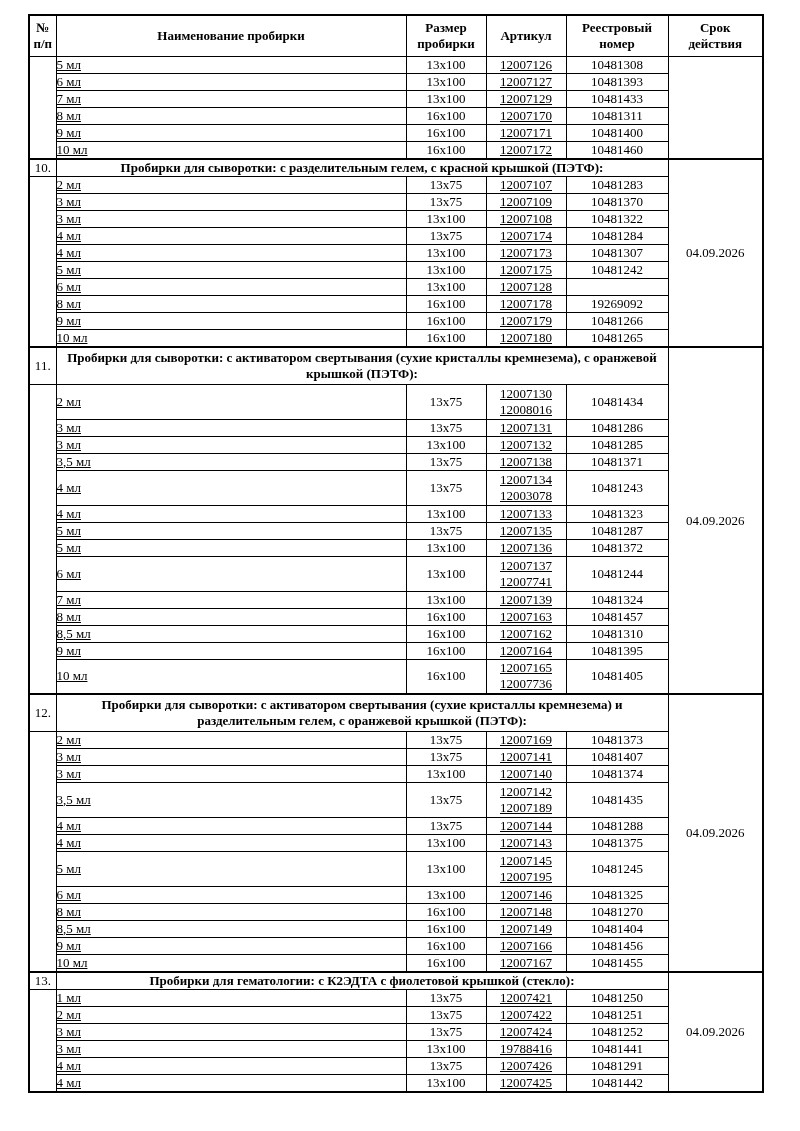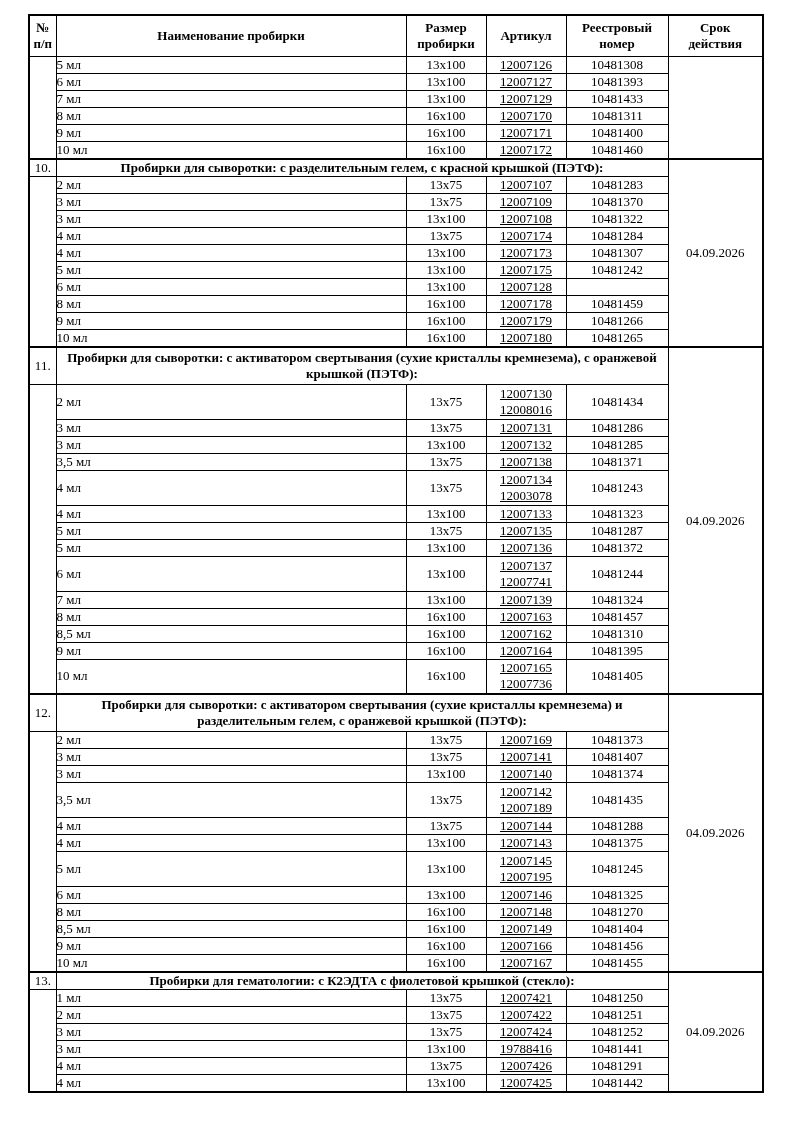--- a/index.html
+++ b/index.html
@@ -35,21 +35,21 @@
     text-align: center;
     white-space: pre-line;
     border-bottom: 2px solid #000;
     line-height: 18px;
   }
   tr.h1 { height: 17px; }
   tr.h2 { height: 35px; }
   tr.sh1 { height: 18px; padding-left: 45px; }
   tr.sh2 { height: 37px; padding-left: 24px; }
   tr.section-start > td { border-top: 2px solid #000; }
-  td.name-cell { text-align: left; padding-left: 4px; }
+  td.name-cell { text-align: left; padding-left: 4px; text-decoration: underline; }
   td.c-cell { text-align: center; }
   td.article-cell { text-align: center; white-space: pre-line; text-decoration: underline; }
   td.num-cell { text-align: center; }
   td.num-empty-cell { }
   td.term-cell { text-align: center; vertical-align: middle; }
   td.section-title-cell {
     font-weight: bold;
     text-align: center;
     line-height: 18px;
     padding: 0 6px;
@@ -166,21 +166,21 @@
         <tr class="h1">
           <td class="name-cell">6 мл</td>
           <td class="c-cell">13x100</td>
           <td class="article-cell">12007128</td>
           <td class="c-cell"></td>
         </tr>
         <tr class="h1">
           <td class="name-cell">8 мл</td>
           <td class="c-cell">16x100</td>
           <td class="article-cell">12007178</td>
-          <td class="c-cell">10481459</td>
+          <td class="c-cell">19269092</td>
         </tr>
         <tr class="h1">
           <td class="name-cell">9 мл</td>
           <td class="c-cell">16x100</td>
           <td class="article-cell">12007179</td>
           <td class="c-cell">10481266</td>
         </tr>
         <tr class="h1">
           <td class="name-cell">10 мл</td>
           <td class="c-cell">16x100</td>

